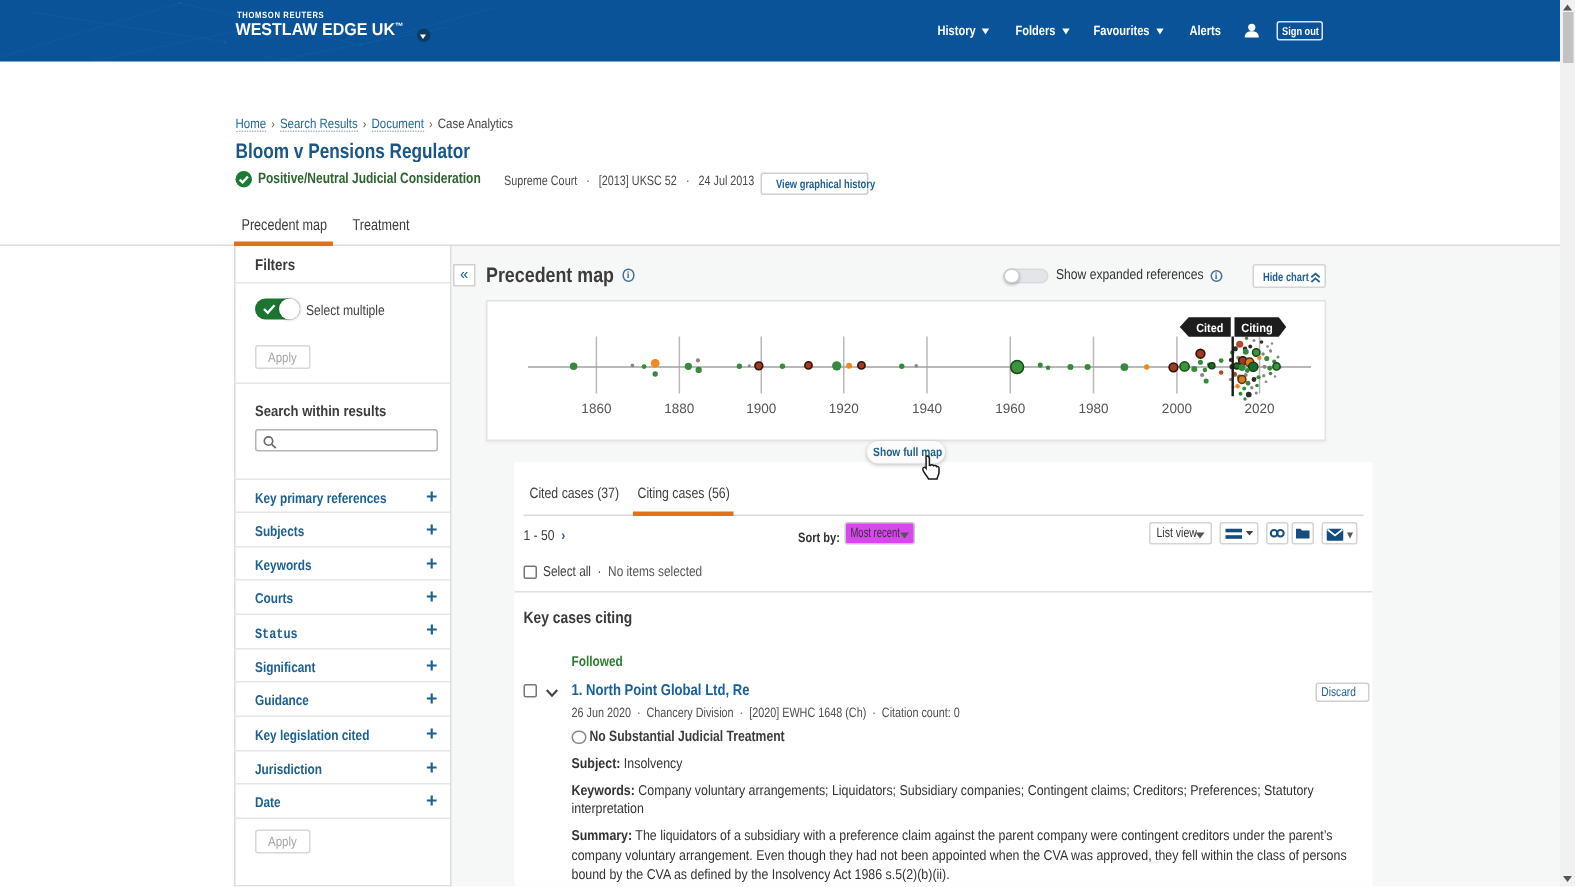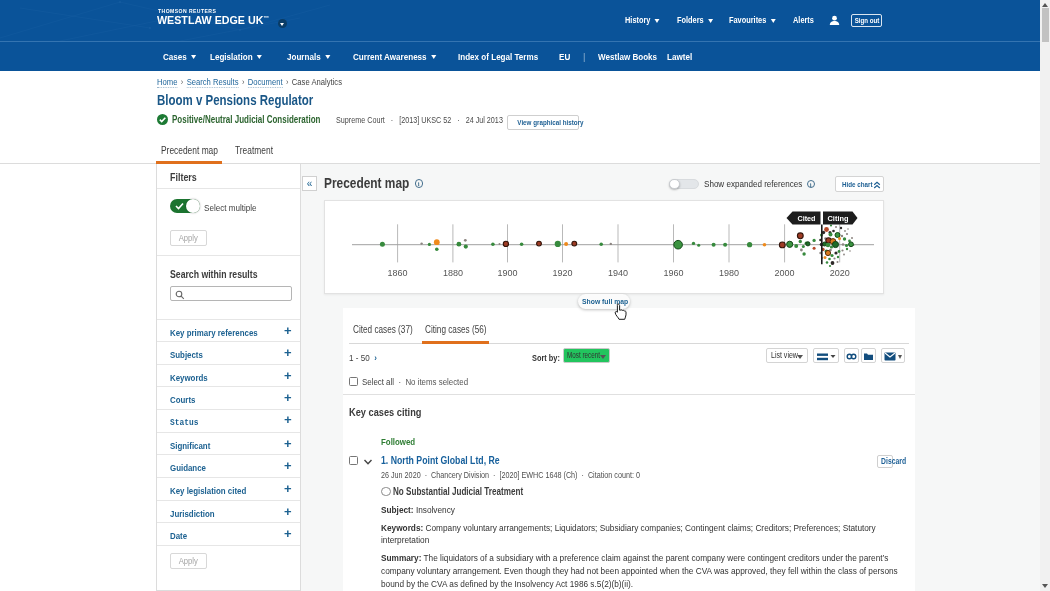--- a/index.html
+++ b/index.html
@@ -117,40 +117,40 @@
 .ltab { position:absolute; top:16px; font-size:10px; color:#3f3f3f;
   transform:scaleX(0.82); transform-origin:0 50%; white-space:nowrap; }
 .ltabline { position:absolute; left:6px; top:34.5px; width:560px; height:0; border-top:1px solid #d8d8d8; }
 .ltaborange { position:absolute; left:79px; top:33px; width:67px; height:2.5px; background:#e0701c; }
 .pag { position:absolute; left:6px; top:44px; font-size:9.5px; color:#3f3f3f;
   transform:scaleX(0.85); transform-origin:0 50%; white-space:nowrap; }
 .pagchev { color:#1c6191; font-weight:bold; }
 .sortby { position:absolute; left:189px; top:45px; font-size:9px; font-weight:bold; color:#333;
   transform:scaleX(0.82); transform-origin:0 50%; white-space:nowrap; }
 .mrbtn { position:absolute; left:220px; top:40px; width:47px; height:15px; border:1px solid #c9c9c9;
-  border-radius:2px; background:#22c55e; font-size:9px; color:#333; line-height:13px; padding-left:3px;
+  border-radius:2px; background:#d946ef; font-size:9px; color:#333; line-height:13px; padding-left:3px;
   white-space:nowrap; }
 .mrbtn .in { display:inline-block; transform:scaleX(0.7); transform-origin:0 50%; }
 .dcaret { display:inline-block; width:0; height:0; border-left:3px solid transparent;
   border-right:3px solid transparent; border-top:4px solid #555; margin-left:3px; vertical-align:middle; }
 .icobtn { position:absolute; top:40px; height:15px; border:1px solid #d4d4d4; border-radius:2px;
   background:#fff; white-space:nowrap; }
 .selall { position:absolute; left:19px; top:68px; font-size:9.5px; color:#3f3f3f;
   transform:scaleX(0.83); transform-origin:0 50%; white-space:nowrap; }
 .cbox { position:absolute; width:9px; height:9px; border:1px solid #767676; border-radius:1.5px; background:#fff; }
 .bigdiv { position:absolute; left:0px; top:86px; width:572px; height:0; border-top:1px solid #e0e0e0; }
 .kcc { position:absolute; left:6px; top:97.5px; font-size:11px; font-weight:bold; color:#3a3a3a;
   transform:scaleX(0.84); transform-origin:0 50%; white-space:nowrap; }
 .followed { position:absolute; left:38px; top:127.5px; font-size:9.5px; font-weight:bold; color:#2e7d33;
   transform:scaleX(0.83); transform-origin:0 50%; white-space:nowrap; }
 .itemchev { position:absolute; left:20px; top:148.5px; }
 .casename { position:absolute; left:38px; top:146px; font-size:10.5px; font-weight:bold; color:#17609c;
   transform:scaleX(0.83); transform-origin:0 50%; white-space:nowrap; }
-.discard { position:absolute; left:534px; top:146.5px; width:16px; height:13px; border:1px solid #cfcfcf;
-  border-radius:2px; background:#fff; color:#1c5f96; font-size:8.5px; font-weight:bold; text-align:right;
+.discard { position:absolute; left:534px; top:146.5px; width:36px; height:13px; border:1px solid #cfcfcf;
+  border-radius:2px; background:#fff; color:#1c5f96; font-size:8.5px; font-weight:normal; text-align:left;
   line-height:11px; white-space:nowrap; }
 .discard span { display:inline-block; transform:scaleX(0.8); transform-origin:50% 50%; }
 .cmeta { position:absolute; left:38px; top:162px; font-size:9px; color:#4f4f4f;
   transform:scaleX(0.8); transform-origin:0 50%; white-space:nowrap; }
 .nsjt-circ { position:absolute; left:38px; top:178.5px; width:9.5px; height:9.5px; border:1.5px solid #8a8a8a; border-radius:50%; }
 .nsjt { position:absolute; left:50px; top:178px; font-size:10px; font-weight:bold; color:#3c3c3c;
   transform:scaleX(0.81); transform-origin:0 50%; white-space:nowrap; }
 .bline { position:absolute; left:38px; font-size:9.5px; color:#333;
   transform:scaleX(0.87); transform-origin:0 50%; white-space:nowrap; }
 
@@ -189,31 +189,20 @@
     <div class="hmenu" style="left:677px;">Folders<span class="caret"></span></div>
     <div class="hmenu" style="left:729px;">Favourites<span class="caret"></span></div>
     <div class="hmenu" style="left:793px;">Alerts</div>
     <svg class="abs" style="left:829px; top:15px;" width="11" height="11" viewBox="0 0 11 11">
       <circle cx="5.5" cy="3.2" r="2.4" fill="#fff"></circle>
       <path d="M0.8 10 C0.8 6.9 3 5.9 5.5 5.9 C8 5.9 10.2 6.9 10.2 10 Z" fill="#fff"></path>
     </svg>
     <div class="signout"><span>Sign out</span></div>
   </div>
 
-  <div id="nav">
-    <div class="navitem" style="left:162.5px;">Cases<span class="caret"></span></div>
-    <div class="navitem" style="left:210px;">Legislation<span class="caret"></span></div>
-    <div class="navitem" style="left:287px;">Journals<span class="caret"></span></div>
-    <div class="navitem" style="left:353px;">Current Awareness<span class="caret"></span></div>
-    <div class="navitem" style="left:458px;">Index of Legal Terms</div>
-    <div class="navitem" style="left:559px;">EU</div>
-    <div class="navitem" style="left:583px; color:rgba(255,255,255,0.5); font-weight:normal; transform:none;">|</div>
-    <div class="navitem" style="left:598px;">Westlaw Books</div>
-    <div class="navitem" style="left:667px;">Lawtel</div>
-  </div>
 
   <div id="subhdr">
     <div class="crumb"><a>Home</a><span class="sep">›</span><a>Search Results</a><span class="sep">›</span><a>Document</a><span class="sep">›</span><span style="color:#444;">Case Analytics</span></div>
     <div class="title">Bloom v Pensions Regulator</div>
     <div class="badge-row">
       <div class="gcheck">
           <svg width="11" height="11" viewBox="0 0 11 11">
             <path d="M2.8 5.7 L4.7 7.5 L8.3 3.7" stroke="#fff" stroke-width="1.6" fill="none"></path>
           </svg>
         </div>

